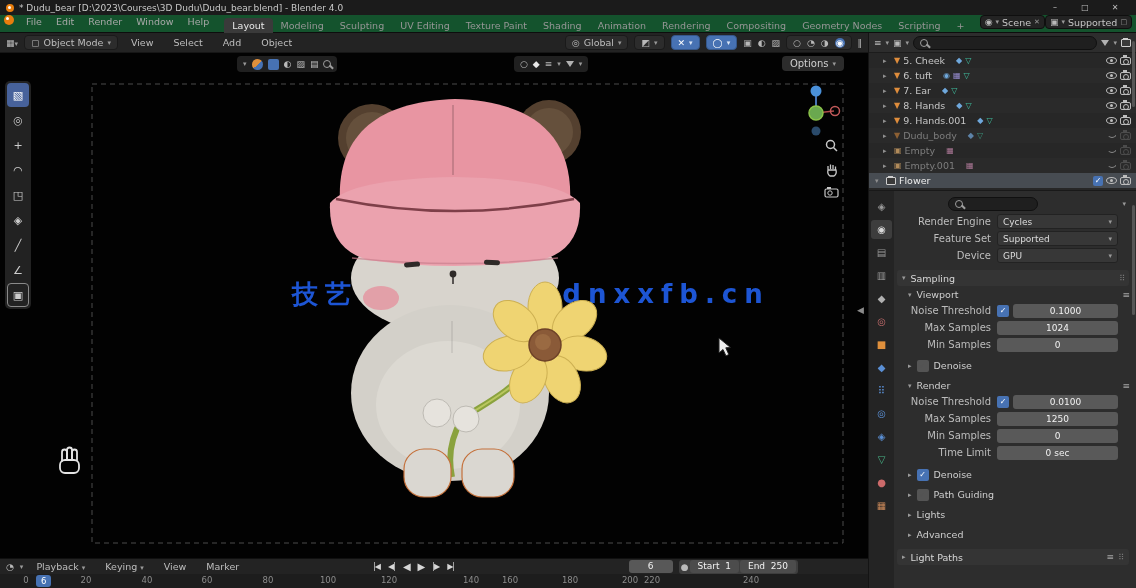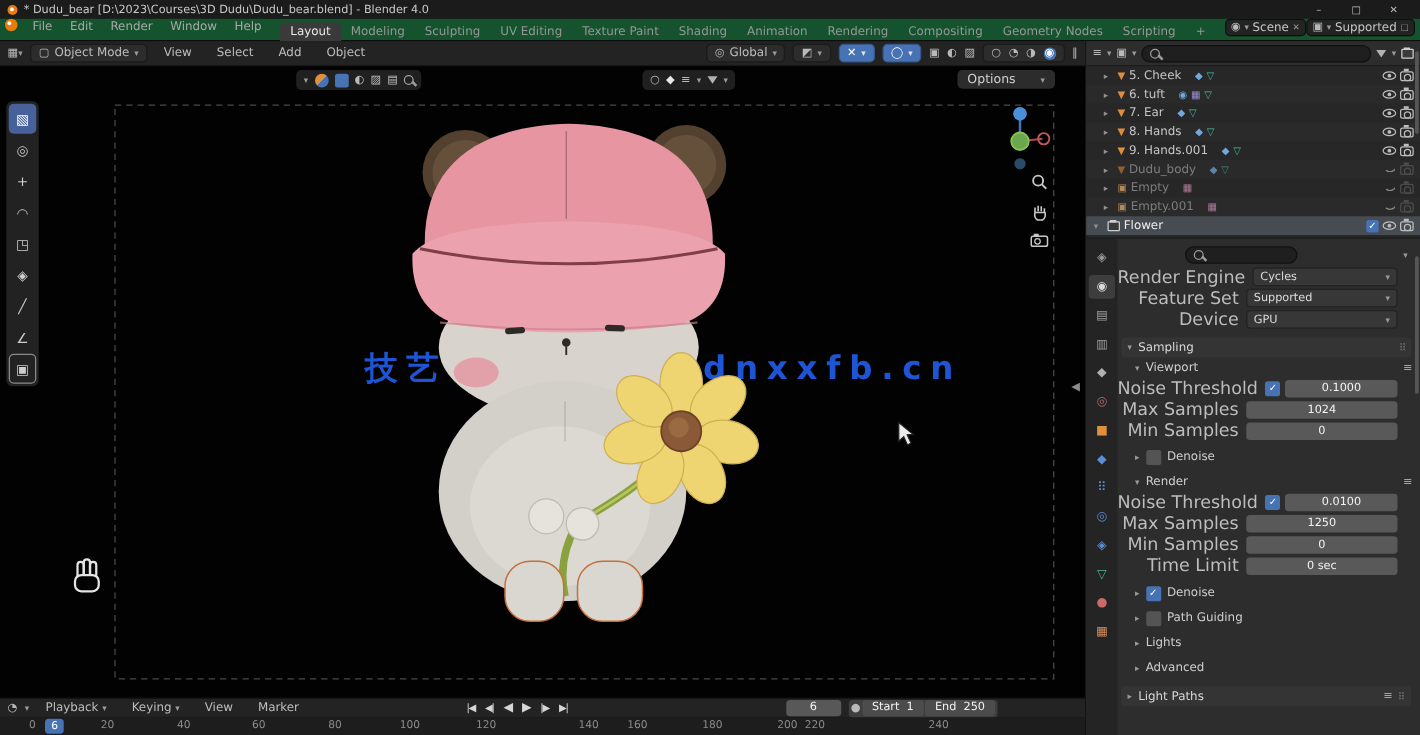--- a/index.html
+++ b/index.html
@@ -30,21 +30,21 @@
   .vp-toolbar{position:absolute;left:5px;top:28px;z-index:6;display:flex;flex-direction:column;gap:1px;background:rgba(40,40,40,.85);border-radius:5px;padding:2px;}
   .toolbtn{width:22px;height:24px;border-radius:4px;display:flex;align-items:center;justify-content:center;font-size:11px;color:#cdcdcd;}
   .toolbtn.active{background:#47629b;color:#fff;}
   .toolbtn.outlined{border:1px solid #8a8a8a;}
   .floatbar{position:absolute;top:3px;z-index:6;display:flex;align-items:center;gap:5px;background:rgba(36,36,36,.9);border-radius:4px;padding:2px 6px;height:16px;}
   .ball{width:11px;height:11px;border-radius:50%;background:linear-gradient(135deg,#e0903c 50%,#4772b3 50%);}
   .sq-blue{width:11px;height:11px;border-radius:2px;background:#4772b3;}
   .i-search{position:relative;width:8px;height:8px;border:1.4px solid #9d9d9d;border-radius:50%;display:inline-block;}
   .i-search::after{content:"";position:absolute;width:5px;height:1.6px;background:#9d9d9d;transform:rotate(45deg);right:-4px;bottom:-1px;}
   .i-funnel{width:0;height:0;border-left:4px solid transparent;border-right:4px solid transparent;border-top:6px solid #b2b2b2;display:inline-block;}
-  .optbtn{position:absolute;right:24px;top:3px;z-index:6;display:flex;align-items:center;gap:20px;background:rgba(46,46,46,.95);border-radius:4px;padding:1px 8px;height:15px;color:#cfcfcf;}
+  .optbtn{position:absolute;right:24px;top:3px;z-index:6;display:flex;align-items:center;gap:4px;background:rgba(46,46,46,.95);border-radius:4px;padding:1px 8px;height:15px;color:#cfcfcf;}
   .sideicons{position:absolute;right:28px;top:86px;z-index:6;display:flex;flex-direction:column;gap:9px;align-items:center;}
   .region-arrow{position:absolute;right:4px;top:252px;z-index:6;color:#8b8b8b;font-size:9px;}
   .cursor{position:absolute;left:718px;top:284px;z-index:9;}
   .glove{position:absolute;left:52px;top:392px;z-index:6;}
   .navgizmo{position:absolute;right:26px;top:26px;z-index:6;}
   .timeline{height:30px;display:flex;flex-direction:column;border-top:1px solid #101010;}
   .tl-head{height:16px;background:#232323;display:flex;align-items:center;gap:6px;padding:0 6px;font-size:9.5px;color:#bdbdbd;}
   .pctrl{display:flex;align-items:center;gap:2px;margin-left:118px;}
   .pbtn{color:#d6d6d6;font-size:8px;padding:0 3px;letter-spacing:-1px;}
   .pbtn.play{font-size:10px;}
@@ -74,21 +74,21 @@
   .dim .i-cam,.dim .i-cam::after{border-color:#6f6f6f;} .dim .i-cam::before{background:#6f6f6f;}
   .coll-ic{width:10px;height:8px;border:1px solid #cfcfcf;border-radius:1px;position:relative;display:inline-block;background:#3a3a3a;}
   .coll-ic::before{content:"";position:absolute;top:-2px;left:1px;width:5px;height:2px;background:#cfcfcf;}
   .props{flex:1;display:flex;background:#2d2d2d;border-top:1px solid #191919;font-size:9.5px;position:relative;}
   .tabstrip{width:25px;background:#242424;display:flex;flex-direction:column;align-items:center;gap:4px;padding-top:6px;}
   .ptab{width:21px;height:19px;border-radius:3px;display:flex;align-items:center;justify-content:center;font-size:10px;}
   .ptab.active{background:#3d3d3d;}
   .pcontent{flex:1;padding:4px 4px 0 0;overflow:hidden;}
   .ptop{display:flex;align-items:center;gap:4px;height:18px;padding:0 6px 0 14px;}
   .prow{display:flex;align-items:center;height:17px;padding-right:14px;}
-  .plabel{flex:0 0 97px;text-align:right;margin-right:6px;color:#bdbdbd;white-space:nowrap;font-size:14px;}
+  .plabel{flex:0 0 97px;text-align:right;margin-right:6px;color:#bdbdbd;white-space:nowrap;font-size:10px;}
   .val{flex:1;display:flex;align-items:center;gap:4px;}
   .field{flex:1;background:#595959;border-radius:3px;color:#f2f2f2;text-align:center;height:14px;line-height:14px;font-size:9px;}
   .drop{flex:1;display:flex;align-items:center;background:#373737;border:1px solid #222;border-radius:3px;height:15px;padding:0 5px;color:#dcdcdc;font-size:9px;}
   .drop .chev{margin-left:auto;}
   .cb{width:12px;height:12px;border-radius:2px;background:#545454;display:flex;align-items:center;justify-content:center;font-size:8px;color:#545454;flex:0 0 auto;}
   .cb.on{background:#4772b3;color:#fff;}
   .phead{display:flex;align-items:center;gap:5px;height:16px;background:#343434;border-radius:3px;margin:3px 3px 1px 3px;padding:0 5px;color:#d8d8d8;}
   .psub{display:flex;align-items:center;gap:5px;height:15px;margin:1px 3px 0 14px;color:#cecece;}
   .listic{margin-left:auto;color:#a5a5a5;font-size:9px;letter-spacing:-1px;}
   .grip{color:#777;font-size:8px;}

